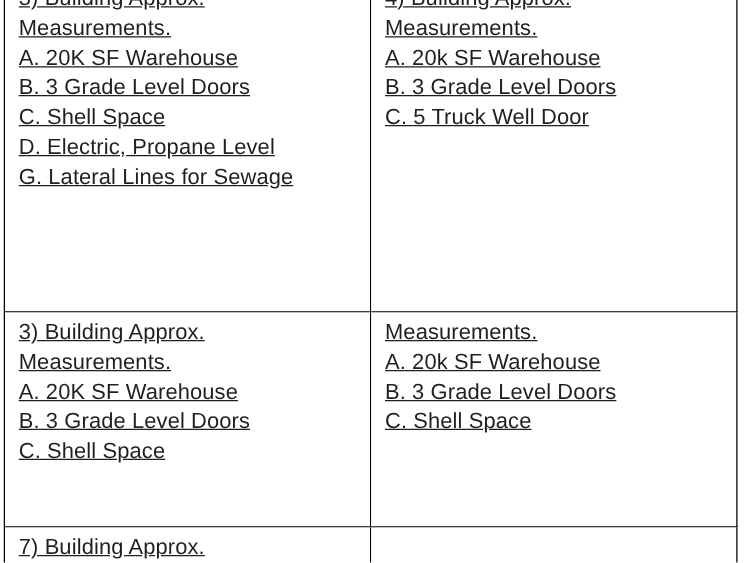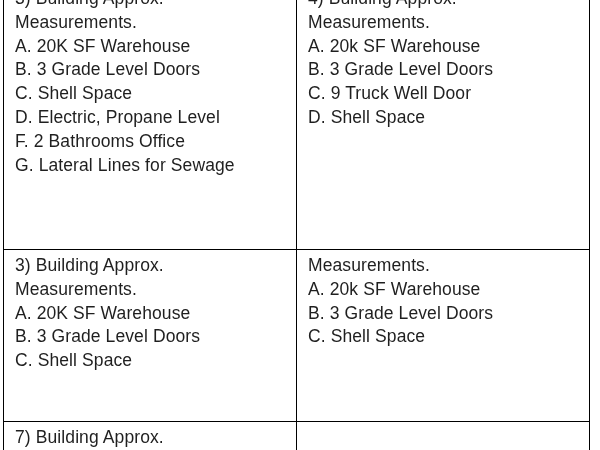--- a/index.html
+++ b/index.html
@@ -32,46 +32,45 @@
     padding: 4px 6px 0 11px;
     overflow: hidden;
     background: #ffffff;
   }
   .line {
     font-size: 17.5px;
     line-height: 23.8px;
     color: #1f1f1f;
     white-space: nowrap;
     letter-spacing: 0.1px;
+    text-decoration: underline;
   }
 </style>
 </head>
 <body>
 
 <div class="doc-table">
   <div class="cell">
     <div>
         <div class="line">3) Building Approx.</div>
         <div class="line">Measurements.</div>
         <div class="line">A. 20K SF Warehouse</div>
         <div class="line">B. 3 Grade Level Doors</div>
         <div class="line">C. Shell Space</div>
         <div class="line">D. Electric, Propane Level</div>
-        <div class="line">F. 2 Bathrooms Office</div>
         <div class="line">G. Lateral Lines for Sewage</div>
       </div>
   </div>
   <div class="cell">
     <div>
         <div class="line">4) Building Approx.</div>
         <div class="line">Measurements.</div>
         <div class="line">A. 20k SF Warehouse</div>
         <div class="line">B. 3 Grade Level Doors</div>
-        <div class="line">C. 9 Truck Well Door</div>
-        <div class="line">D. Shell Space</div>
+        <div class="line">C. 5 Truck Well Door</div>
       </div>
   </div>
   <div class="cell">
     <div>
         <div class="line">3) Building Approx.</div>
         <div class="line">Measurements.</div>
         <div class="line">A. 20K SF Warehouse</div>
         <div class="line">B. 3 Grade Level Doors</div>
         <div class="line">C. Shell Space</div>
       </div>

